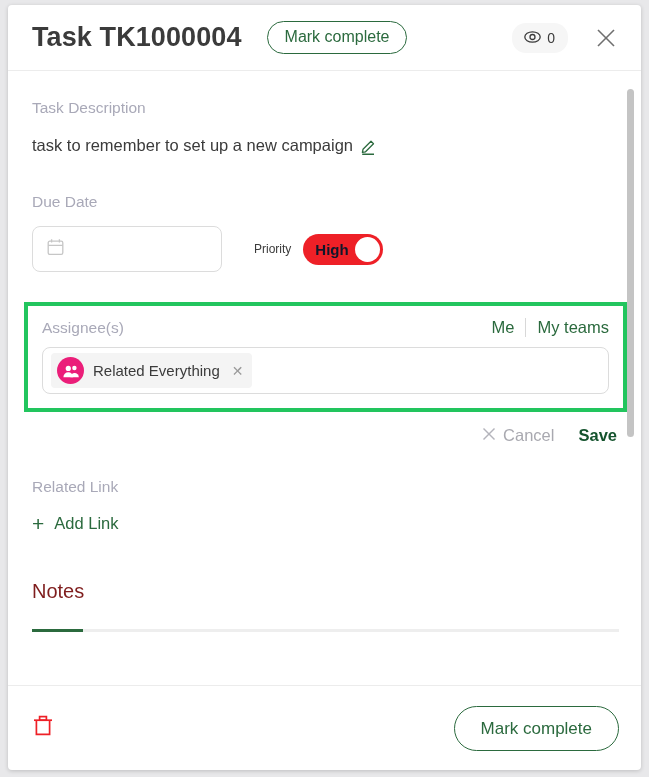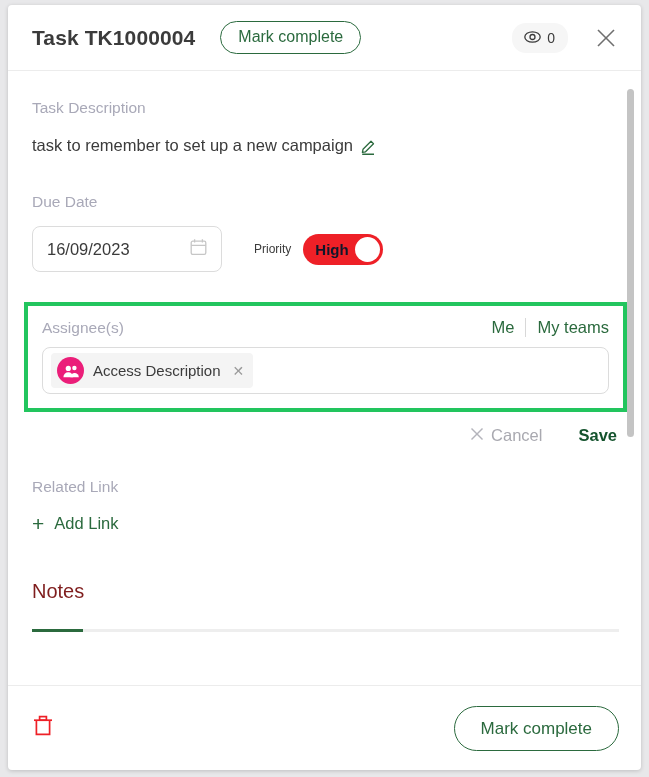--- a/index.html
+++ b/index.html
@@ -32,21 +32,21 @@
   .header {
     height: 66px;
     min-height: 66px;
     border-bottom: 1px solid #ececec;
     display: flex;
     align-items: center;
     padding: 0 22px 0 24px;
     box-sizing: border-box;
   }
   .title {
-    font-size: 21px;
+    font-size: 27px;
     font-weight: bold;
     color: #3b3b3b;
     letter-spacing: 0.1px;
     white-space: nowrap;
   }
   .header-mark-btn {
     margin-left: 25px;
     border: 1px solid #2b6a3e;
     color: #2b6a3e;
     background: #fff;
@@ -235,21 +235,21 @@
     padding-left: 3px;
     line-height: 1;
   }
 
   
   .action-row {
     margin-top: 14px;
     display: flex;
     align-items: flex-start;
     justify-content: flex-end;
-    gap: 36px;
+    gap: 24px;
     padding-right: 2px;
   }
   .cancel-btn {
     display: flex;
     align-items: center;
     gap: 7px;
     color: #a9a9b0;
     font-size: 16.5px;
     cursor: pointer;
   }
@@ -384,21 +384,20 @@
           </svg>
         </span>
       </div>
     </div>
 
     <div class="duedate-block">
       <div class="field-label">Due Date</div>
       <div class="duedate-row">
 
         <div class="date-input">
-          <span class="date-value">16/09/2023</span>
           <span>
             <svg width="17" height="18" viewBox="0 0 17 18">
               <rect x="1.2" y="3.2" width="14.6" height="13.2" rx="1.6" fill="none" stroke="#c6c6c6" stroke-width="1.3"></rect>
               <line x1="1.2" y1="7.4" x2="15.8" y2="7.4" stroke="#c6c6c6" stroke-width="1.3"></line>
               <line x1="4.6" y1="1.2" x2="4.6" y2="4.4" stroke="#c6c6c6" stroke-width="1.3"></line>
               <line x1="12.4" y1="1.2" x2="12.4" y2="4.4" stroke="#c6c6c6" stroke-width="1.3"></line>
             </svg>
           </span>
         </div>
 
@@ -424,21 +423,21 @@
       <div class="assignee-field">
         <div class="chip">
           <span class="chip-avatar">
             <svg width="18" height="14" viewBox="0 0 18 14">
               <circle cx="6.3" cy="4.4" r="2.6" fill="#ffffff"></circle>
               <path d="M1.4 13.2 a4.9 4.9 0 0 1 9.8 0 Z" fill="#ffffff"></path>
               <circle cx="12.4" cy="4.0" r="2.2" fill="#ffffff"></circle>
               <path d="M8.4 13.2 a4.2 4.2 0 0 1 8.4 0 Z" fill="#ffffff"></path>
             </svg>
           </span>
-          <span class="chip-name">Access Description</span>
+          <span class="chip-name">Related Everything</span>
           <span class="chip-x">✕</span>
         </div>
       </div>
     </div>
 
     <div class="action-row">
       <div class="cancel-btn">
         <span>
           <svg width="14" height="14" viewBox="0 0 14 14">
             <line x1="1.5" y1="1.5" x2="12.5" y2="12.5" stroke="#b4b4bb" stroke-width="1.4"></line>

